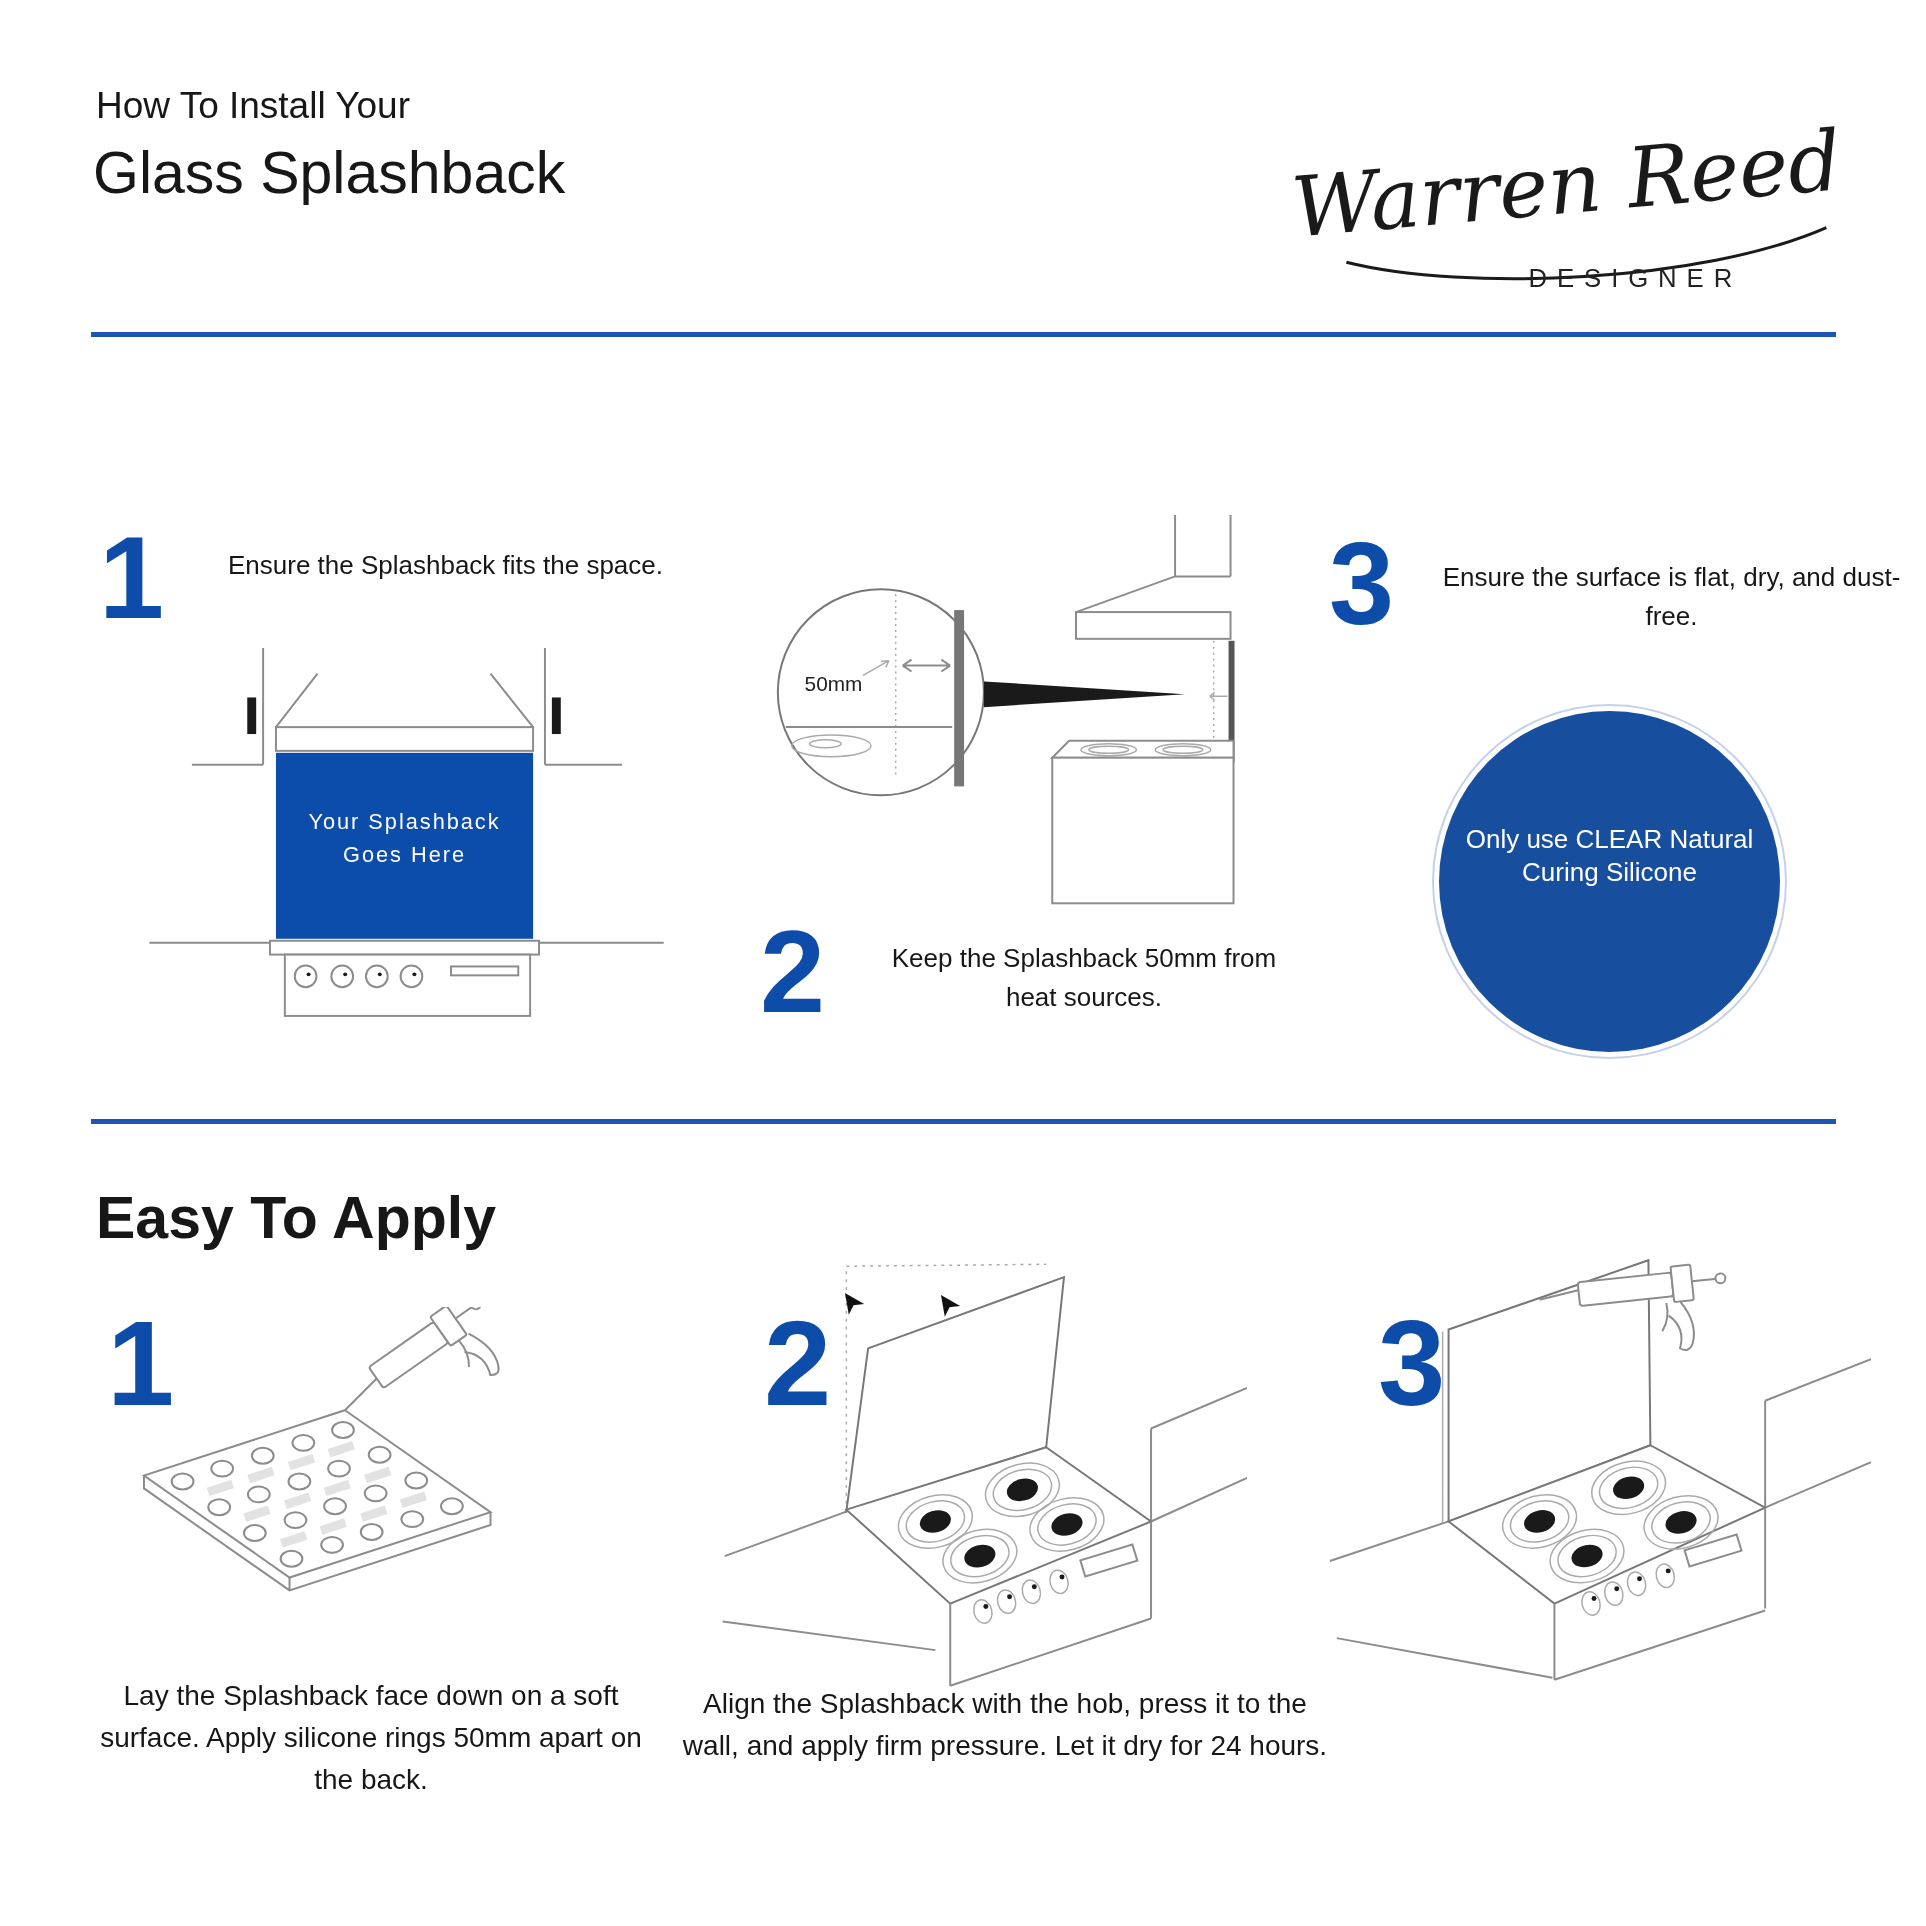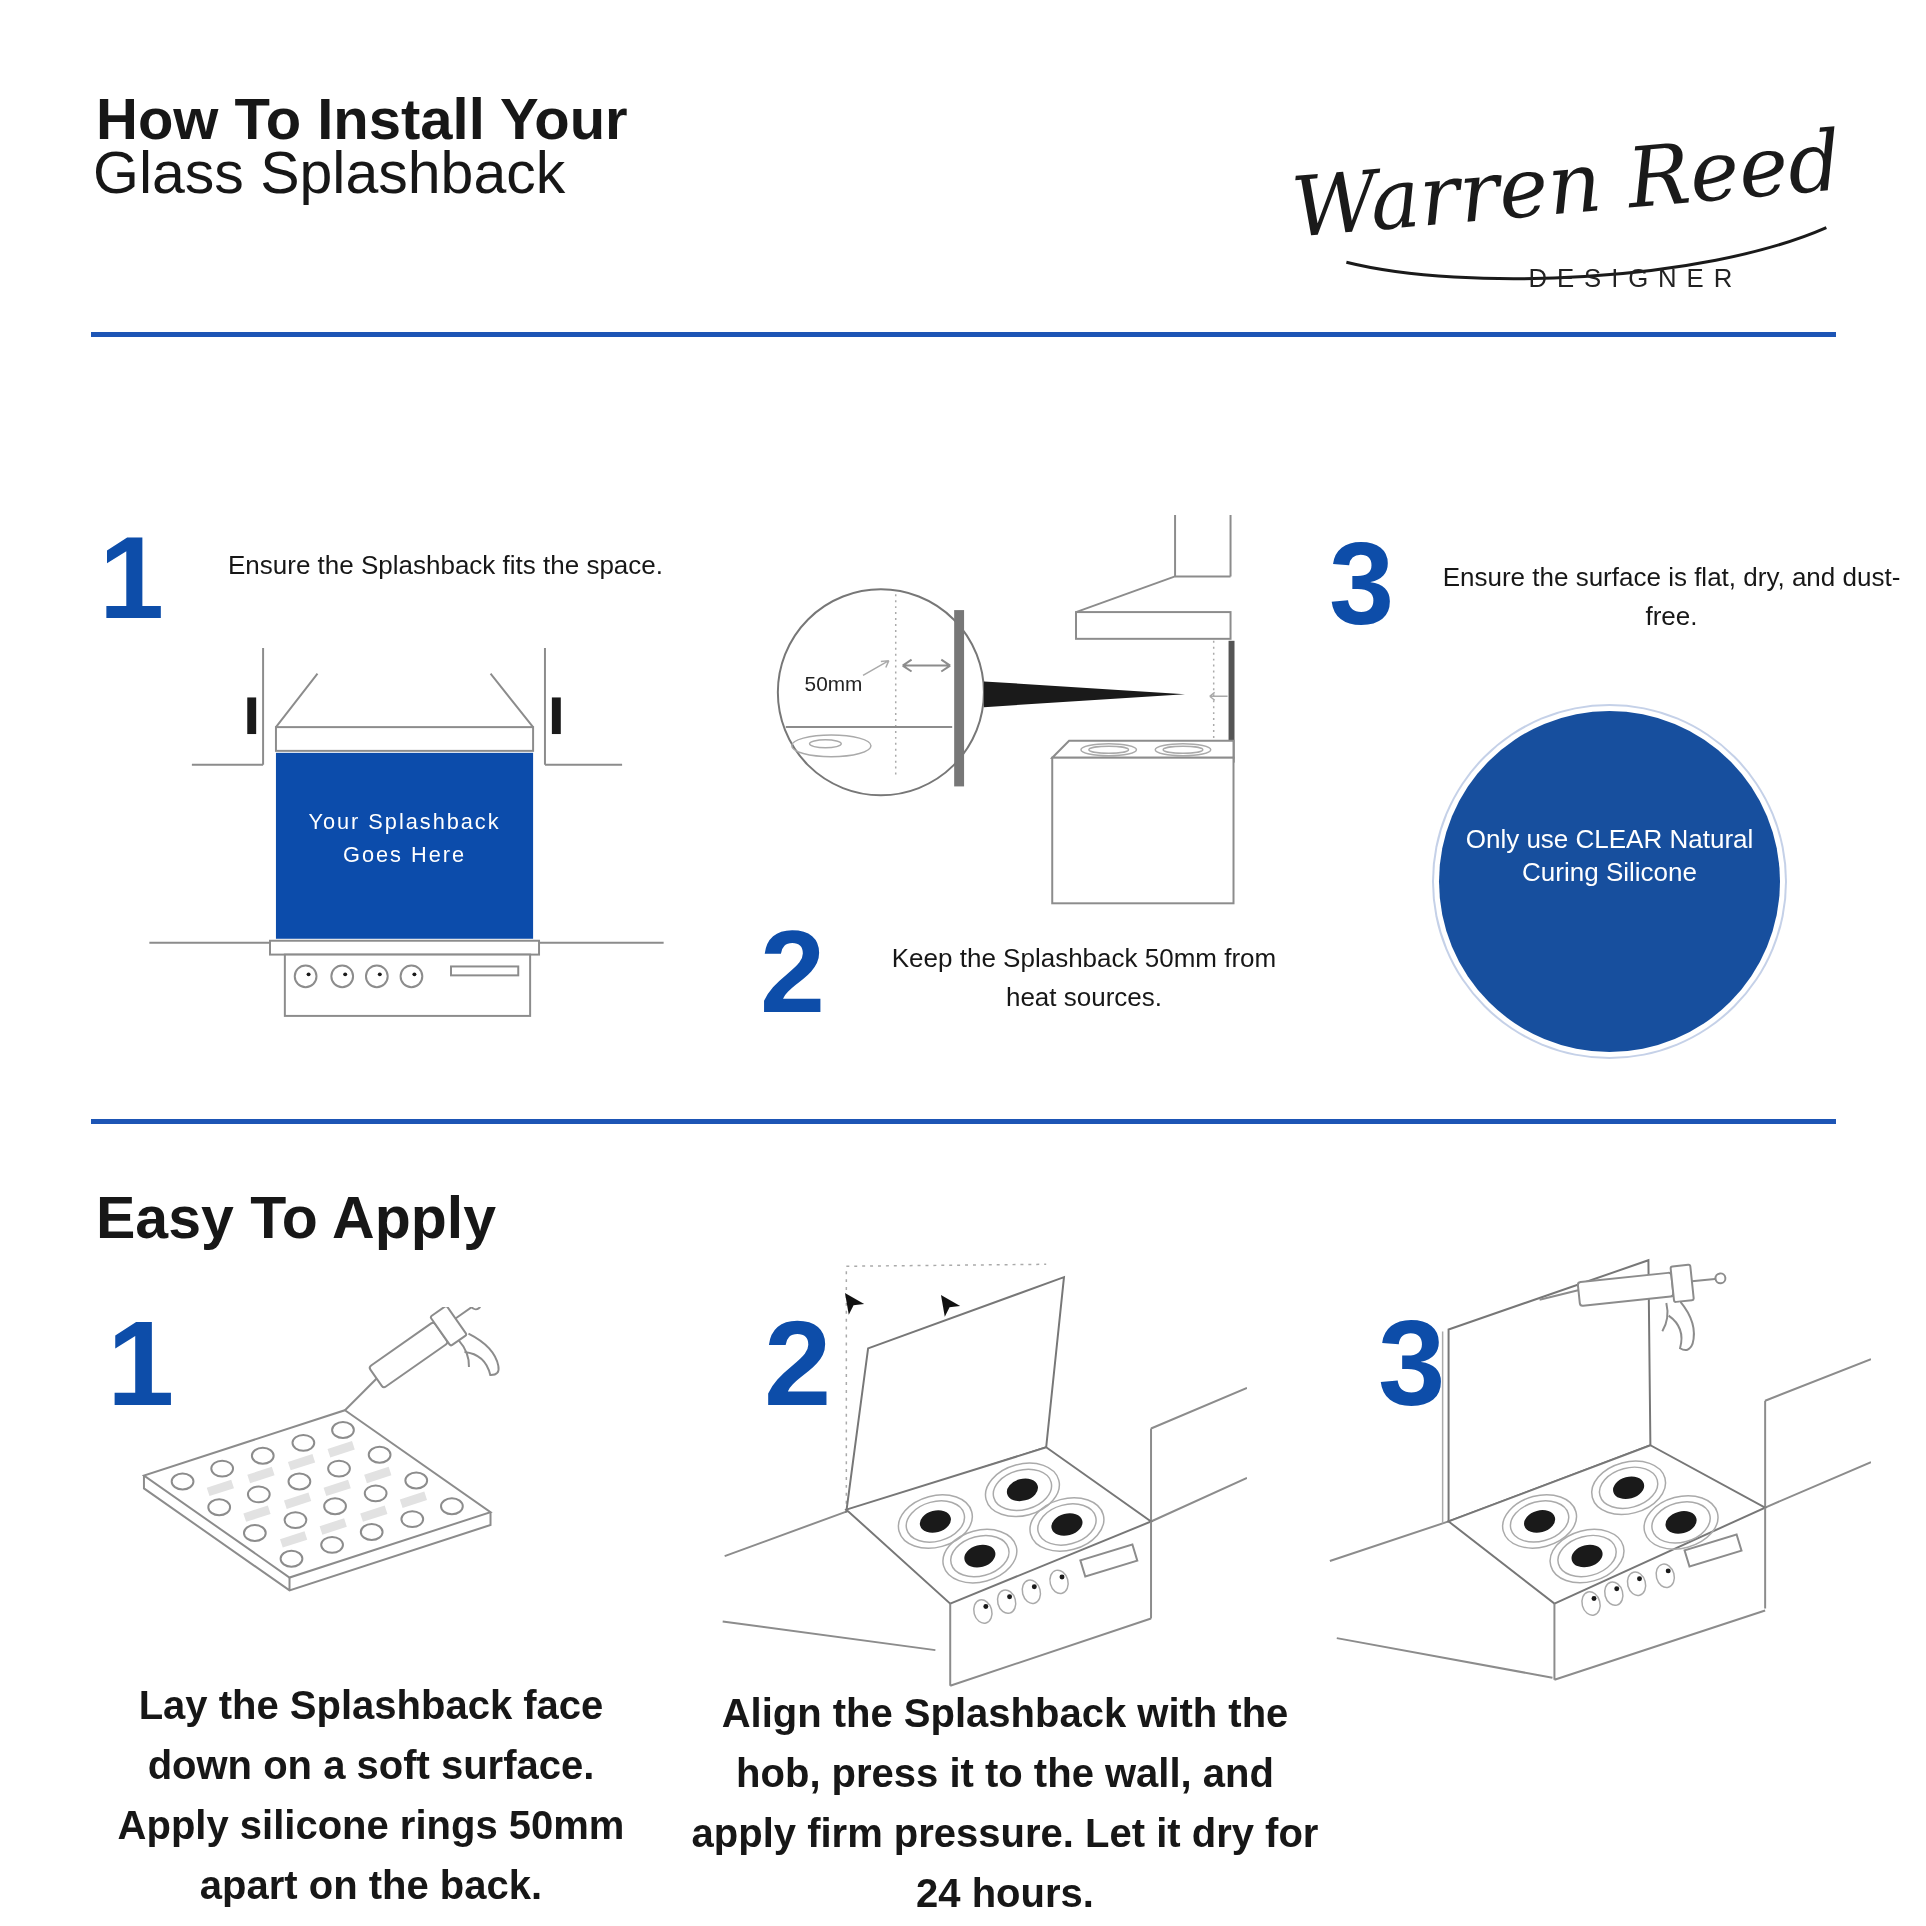--- a/index.html
+++ b/index.html
@@ -3,28 +3,28 @@
 <meta charset="utf-8">
 <style>
   :root{
     --accent:#0d4da9; --panel-blue:#0c4cab; --badge-blue:#174f9e;
     --divider-blue:#1d55b5; --ink:#171717; --line-gray:#8c8c8c;
   }
   html,body{margin:0;padding:0;background:#fff;}
   #page{position:relative;width:1927px;height:1927px;background:#ffffff;overflow:hidden;
         font-family:"Liberation Sans",sans-serif;color:var(--ink);}
   .abs{position:absolute;}
-  .title1{font-size:58px;font-weight:700;letter-spacing:0;}
+  .title1{font-size:37px;font-weight:400;letter-spacing:0;}
   .title2{font-size:59px;font-weight:400;letter-spacing:0;}
   .h2{font-size:59px;font-weight:700;}
   .divider{height:5px;background:var(--divider-blue);}
   .stepnum{font-size:117px;font-weight:700;color:var(--accent);line-height:1;}
   .stepnum.big{font-size:121px;}
   .steptext{font-size:26px;font-weight:400;line-height:1.5;text-align:center;color:var(--ink);}
-  .caption{font-size:40px;font-weight:700;line-height:1.5;text-align:center;color:var(--ink);}
+  .caption{font-size:28px;font-weight:400;line-height:1.5;text-align:center;color:var(--ink);}
   .badge{width:341px;height:341px;border-radius:50%;background:var(--badge-blue);
          box-shadow:0 0 0 5px #ffffff,0 0 0 7px #c5d1e8;
          display:flex;align-items:center;justify-content:center;}
   .badge-text{width:317px;color:#ffffff;font-size:26px;font-weight:400;line-height:1.25;
               text-align:center;transform:translateY(-26px);}
   svg{display:block;}
   svg .ln{stroke:var(--line-gray);stroke-width:2;fill:none;}
   svg .lnw{stroke:var(--line-gray);stroke-width:2;fill:#ffffff;}
   svg .thin{stroke:#aaaaaa;stroke-width:1.5;fill:none;}
   svg .blk{fill:#1a1a1a;stroke:none;}

